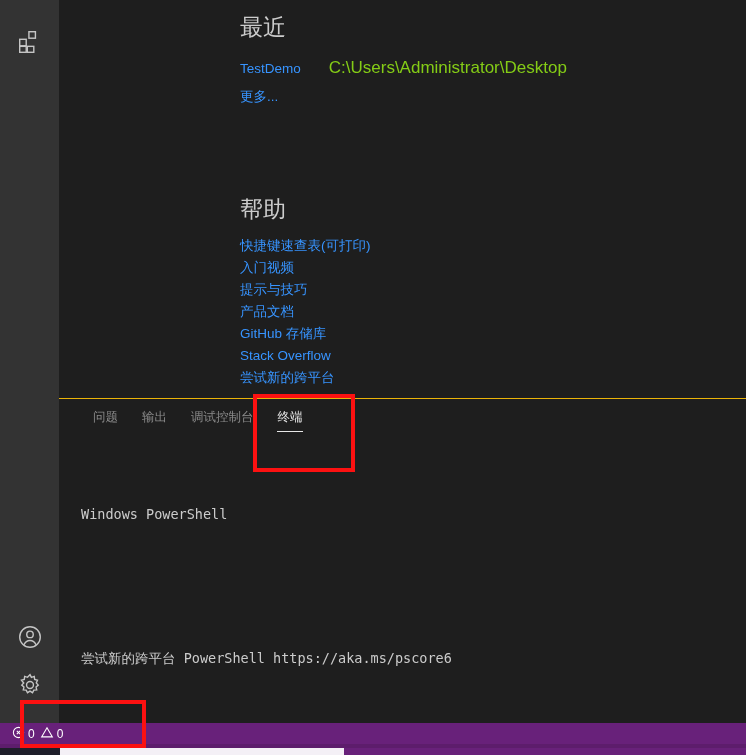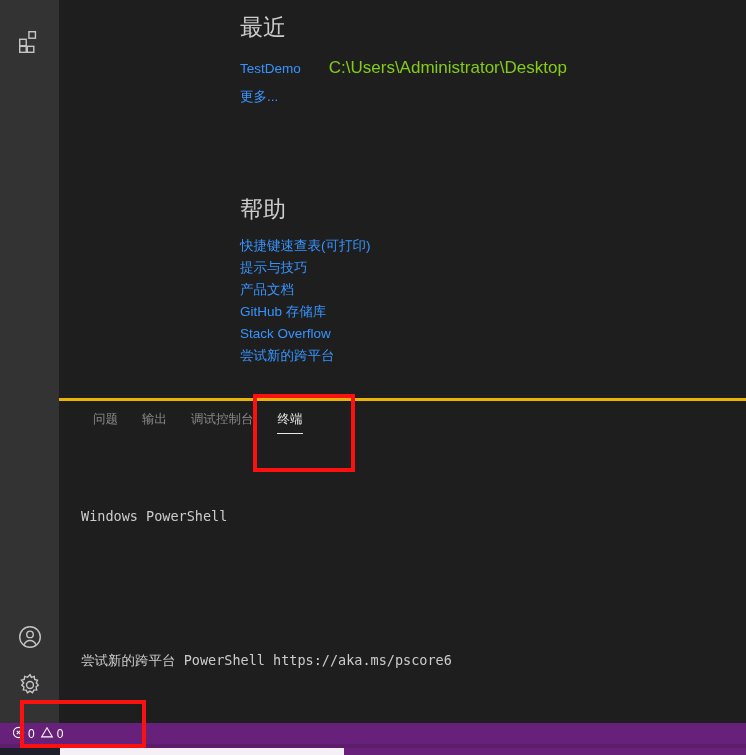--- a/index.html
+++ b/index.html
@@ -78,21 +78,21 @@
     font-size: 13.5px;
     line-height: 22px;
     white-space: nowrap;
   }
 
   
   #panel {
     position: absolute; left: 59px; top: 398px;
     width: 687px; height: 325px;
     background: #1e1e1e;
-    border-top: 3px solid #eab308;
+    border-top: 1px solid #eab308;
   }
   #panel-tabs {
     position: relative;
     height: 37px;
     display: flex; align-items: center;
     padding-left: 22px;
     gap: 0;
   }
   .panel-tab {
     position: relative;
@@ -229,20 +229,23 @@
             <span id="more-link" class="link">更多...</span>
           </div>
         </div>
       </div>
 
       <div id="help-section">
         <div class="section-title">帮助</div>
         <div id="help-list">
           <div class="help-row">
             <span class="link">快捷键速查表(可打印)</span>
+          </div>
+          <div class="help-row">
+            <span class="link">入门视频</span>
           </div>
           <div class="help-row">
             <span class="link">提示与技巧</span>
           </div>
           <div class="help-row">
             <span class="link">产品文档</span>
           </div>
           <div class="help-row">
             <span class="link">GitHub 存储库</span>
           </div>

